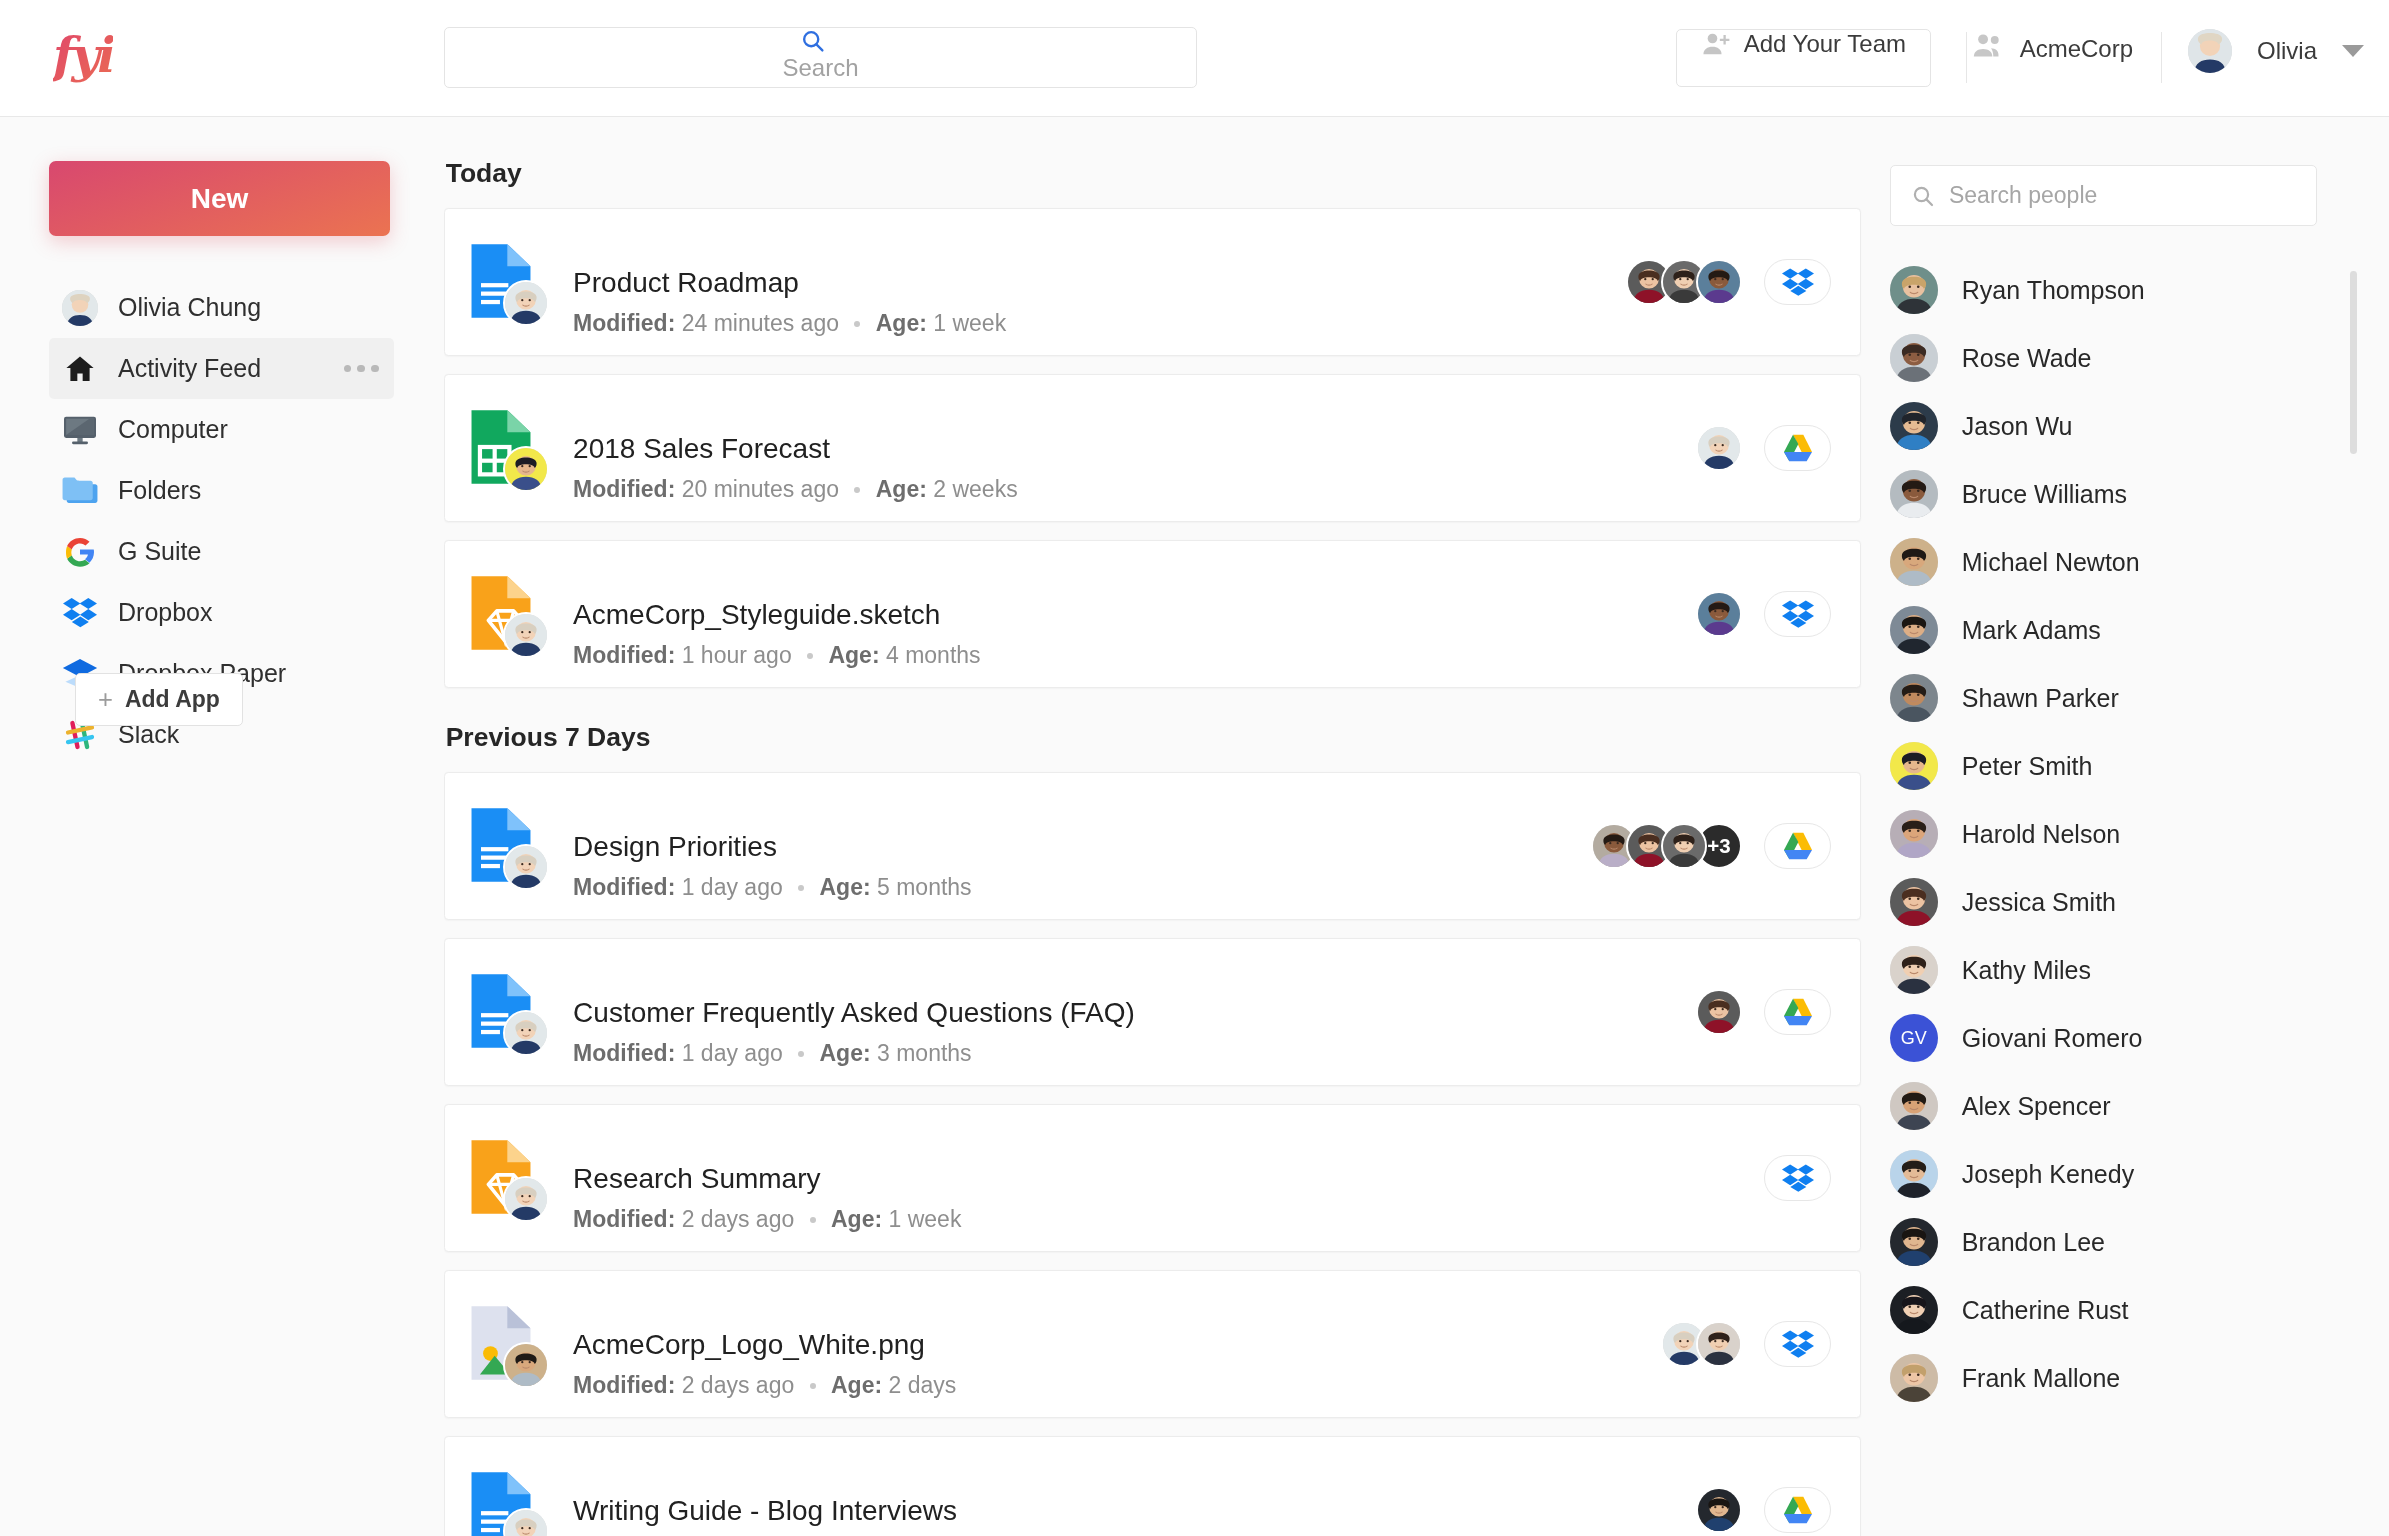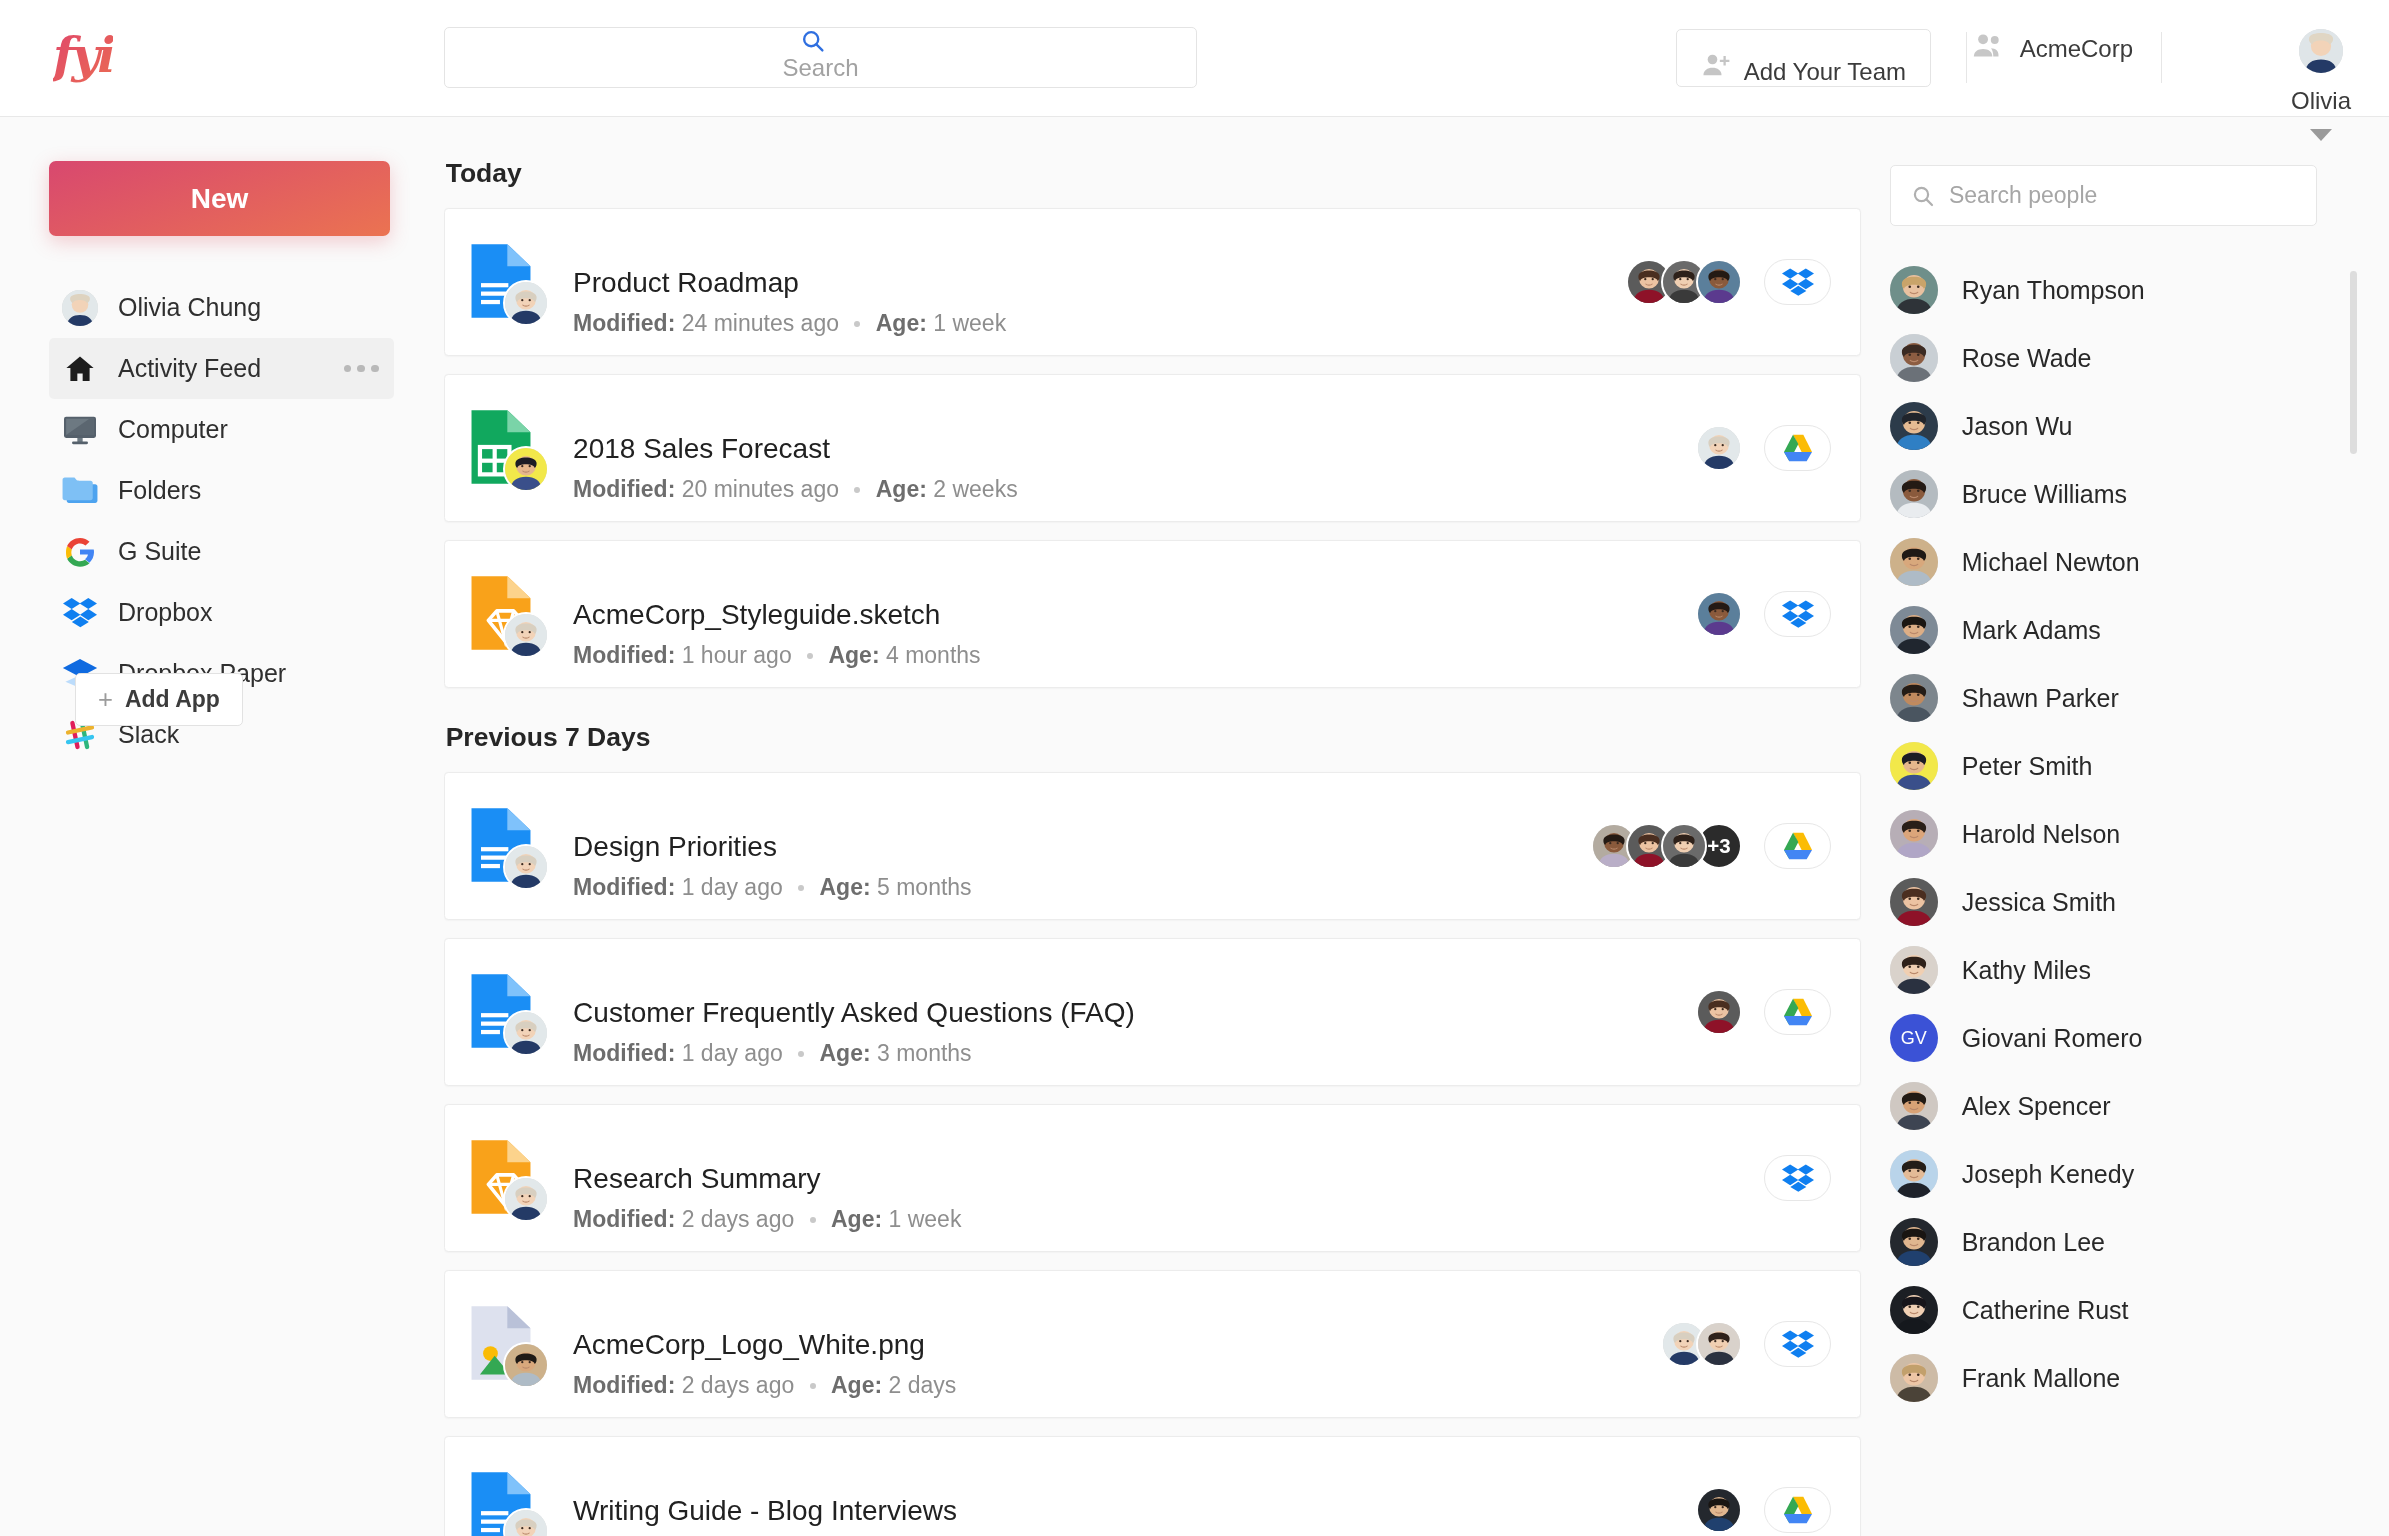--- a/index.html
+++ b/index.html
@@ -32,33 +32,33 @@
     border:0.9px solid #e4e4e4; border-radius:5.1px; background:#fff;
     display:flex; align-items:center; padding:0 22px;flex-direction:column;
   }
   .searchbox .sicon { width:25.6px; height:25.6px; flex:0 0 25.6px; margin-right:15.4px; }
   .searchbox .sph { font-size:24px; color:#a2a2a2; }
 
   .addteam {
     position:absolute; right:458px; top:29px;
     height:58px; padding:0 24px;
     border:0.9px solid #e4e4e4; border-radius:5.1px; background:#fff;
-    display:flex; align-items:flex-end; gap:13.7px;
+    display:flex; align-items:flex-start; gap:13.7px;
     font-size:24px; color:#3b3b3b;
   }
   .vdiv { position:absolute; top:32px; width:0.9px; height:51px; background:#e6e6e6; }
   .org {
     position:absolute; right:256px; top:31px;
     display:flex; align-items:center; gap:15.4px;
     font-size:24px; color:#3b3b3b;
   }
   .useracct {
-    position:absolute; right:38px; top:29px;
-    display:flex; align-items:center; gap:14px;
-    font-size:24px; color:#3b3b3b;flex-direction:column;
+    position:absolute; right:25px; top:29px;
+    display:flex; align-items:center; gap:25px;
+    font-size:24px; color:#3b3b3b;
   }
   .caret { width:0;height:0;border-left:11px solid transparent;border-right:11px solid transparent;border-top:12.8px solid #9a9a9a; }
 
   
   .av { border-radius:50%; overflow:hidden; flex:0 0 auto; position:relative; background:#d8d8d8; }
   .av svg { display:block; width:100%; height:100%; }
 
   
   .leftbar { position:absolute; left:0; top:117px; width:444px; height:1419px; }
   .newbtn {

